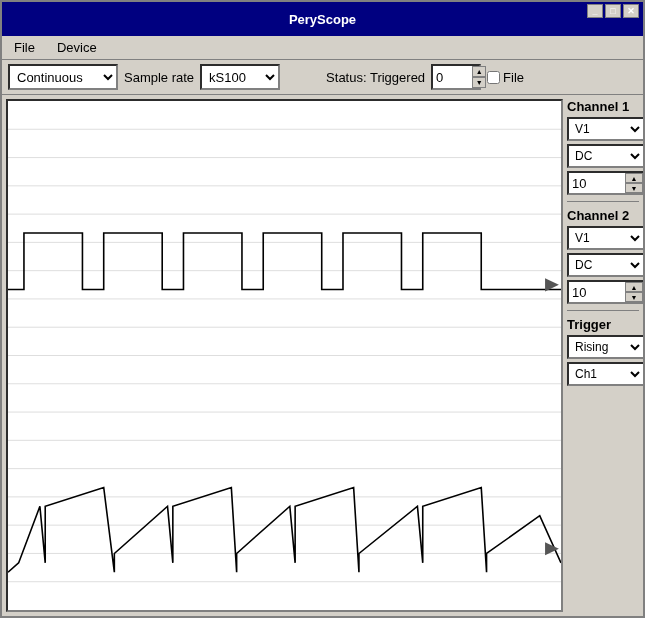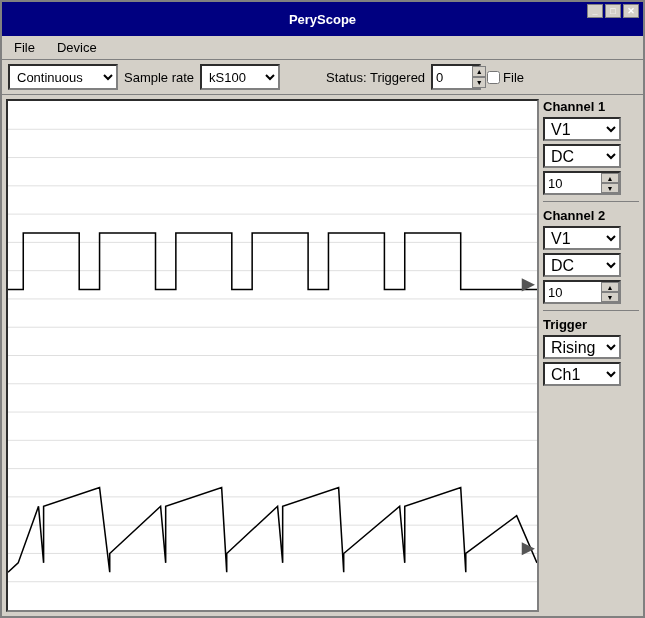--- a/index.html
+++ b/index.html
@@ -122,40 +122,40 @@
     .scope-area {
       flex: 1;
       background: white;
       border: 2px inset #808080;
       margin: 4px;
       margin-right: 0;
       position: relative;
       overflow: hidden;
     }
     .right-panel {
-      width: 104px;
+      width: 80px;
       padding: 4px;
       display: flex;
       flex-direction: column;
       gap: 4px;
     }
     .panel-section {
       display: flex;
       flex-direction: column;
       gap: 3px;
     }
     .section-title {
       font-size: 13px;
       font-weight: bold;
     }
     .panel-select {
       background: white;
       border: 2px inset #808080;
       padding: 1px 2px;
-      font-size: 16px;
+      font-size: 12px;
       height: 24px;
       width: 78px;
       appearance: auto;
     }
     .panel-spin {
       display: flex;
       background: #d946ef;
       border: 2px inset #808080;
       width: 78px;
       height: 24px;

